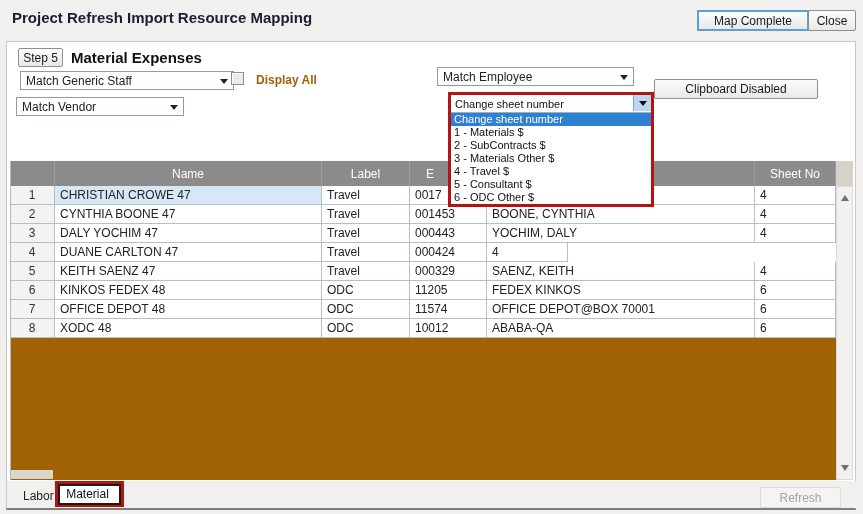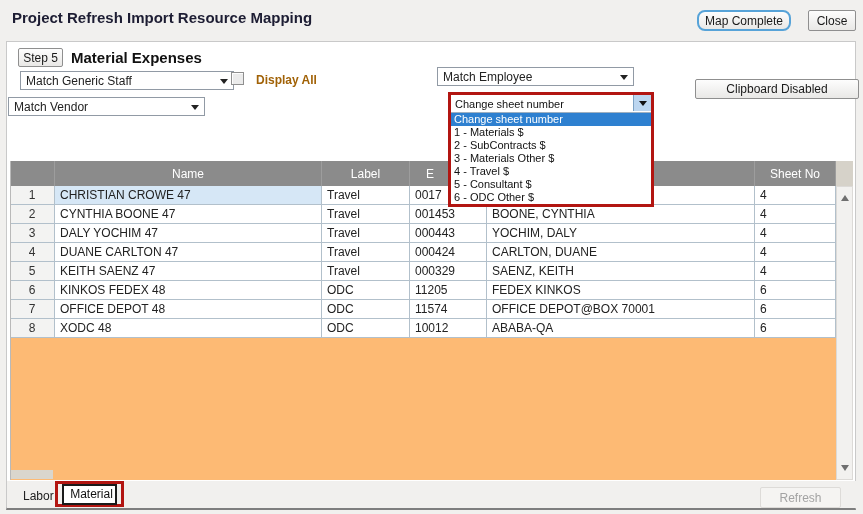--- a/index.html
+++ b/index.html
@@ -12,43 +12,43 @@
   }
   #screen{position:absolute;inset:0;}
 
   
   .page-title{position:absolute;left:12px;top:9px;font-size:15px;font-weight:bold;color:#1d1d33;}
   .btn{
     display:flex;align-items:center;justify-content:center;box-sizing:border-box;
     background:linear-gradient(#fdfdfd,#e9e8e6);
     border:1px solid #8f8f8f;border-radius:2px;font-size:12px;color:#1a1a1a;cursor:pointer;
   }
-  .btn-map{position:absolute;left:697px;top:10px;width:94px;height:21px;border:2px solid #57a3d8;border-radius:8px;}
+  .btn-map{position:absolute;left:697px;top:10px;width:112px;height:21px;border:2px solid #57a3d8;border-radius:0;}
   .btn-close{position:absolute;left:808px;top:10px;width:48px;height:21px;}
-  .btn-clipboard{position:absolute;left:695px;top:79px;width:164px;height:20px;}
+  .btn-clipboard{position:absolute;left:654px;top:79px;width:164px;height:20px;}
 
   
   .panel{
     position:absolute;left:6px;top:41px;width:850px;height:469px;box-sizing:border-box;
     background:#ffffff;border:1px solid #c9c9c9;border-bottom:3px solid #7e7e7e;
   }
   .btn-step{position:absolute;left:18px;top:48px;width:45px;height:19px;}
   .section-title{position:absolute;left:71px;top:49px;font-size:15px;font-weight:bold;color:#111;}
 
   
   .combo{
     position:absolute;box-sizing:border-box;height:19px;background:#fff;
     border:1px solid #919aa5;display:flex;align-items:center;padding-left:5px;cursor:pointer;
   }
   .combo .arrow{
     position:absolute;right:5px;top:7px;width:0;height:0;
     border-left:4px solid transparent;border-right:4px solid transparent;border-top:5px solid #222;
   }
   .combo-staff{left:20px;top:71px;width:214px;}
-  .combo-vendor{left:8px;top:97px;width:197px;}
+  .combo-vendor{left:16px;top:97px;width:168px;}
   .combo-employee{left:437px;top:67px;width:197px;}
 
   .checkbox{
     position:absolute;left:231px;top:72px;width:13px;height:13px;box-sizing:border-box;
     background:#ebebeb;border:1px solid #8f8f8f;box-shadow:inset 1px 1px 0 #fdfdfd;cursor:pointer;
   }
   .checkbox-label{position:absolute;left:256px;top:73px;font-weight:bold;color:#a16207;}
 
   
   .sheet-wrap{
@@ -64,21 +64,21 @@
     border-left:1px solid #7da2c4;display:flex;align-items:center;justify-content:center;cursor:pointer;
   }
   .sheet-combo .dd-btn .tri{
     width:0;height:0;border-left:4px solid transparent;border-right:4px solid transparent;border-top:5px solid #111;
   }
   .dd-list{background:#fff;}
   .dd-item{height:13px;line-height:13px;padding-left:3px;font-size:11px;color:#111;white-space:nowrap;cursor:pointer;}
   .dd-item.selected{background:#2e80d0;color:#fff;}
 
   
-  .grid{position:absolute;left:10px;top:161px;width:843px;height:319px;background:#fdba74;}
+  .grid{position:absolute;left:10px;top:161px;width:843px;height:319px;background:#a16207;}
   .grid-header{display:flex;height:25px;background:#8b8b8b;color:#fff;}
   .gh{box-sizing:border-box;display:flex;align-items:center;justify-content:center;border-right:1px solid #9d9d9d;overflow:hidden;white-space:nowrap;}
   .gh.left{justify-content:flex-start;}
   .grid-corner{box-sizing:border-box;width:17px;background:#d6d2c9;border-right:none;}
   .grow{display:flex;height:19px;background:#fff;}
   .gc{box-sizing:border-box;border-right:1px solid #b2c0cb;border-bottom:1px solid #b2c0cb;
       display:flex;align-items:center;padding-left:5px;overflow:hidden;white-space:nowrap;color:#222;}
   .gc.num{justify-content:center;padding-left:0;background:#f3f3f2;border-right:1px solid #b2c0cb;color:#333;}
   .gc.hl{background:#d6e7f6;}
   .c0{width:45px;} .c1{width:267px;} .c2{width:88px;} .c3{width:77px;} .c4{width:268px;} .c5{width:81px;}
@@ -100,21 +100,21 @@
 
   
   .bottom-bar{position:absolute;left:7px;top:481px;width:849px;height:27px;background:#f1f0ee;}
   .tab-labor{position:absolute;left:23px;top:489px;color:#222;cursor:pointer;}
   .material-box{
     position:absolute;left:55px;top:481px;width:69px;height:26px;box-sizing:border-box;
     border:3px solid #b21511;display:flex;align-items:center;justify-content:center;z-index:15;
   }
   .tab-material{
     box-sizing:border-box;background:#fff;border:2px solid #1a1a1a;
-    padding:1px 2px 2px 6px;color:#111;cursor:pointer;
+    padding:1px 10px 2px 6px;color:#111;cursor:pointer;
   }
   .btn-refresh{
     position:absolute;left:760px;top:487px;width:81px;height:21px;box-sizing:border-box;
     background:#f5f4f2;border:1px solid #dddbd8;color:#a3a3a3;border-radius:2px;
     display:flex;align-items:center;justify-content:center;
   }
 </style>
 </head>
 <body>
 
@@ -202,21 +202,20 @@
           <div class="gc c2">Travel</div>
           <div class="gc c3">000443</div>
           <div class="gc c4">YOCHIM, DALY</div>
           <div class="gc c5">4</div>
         </div>
         <div class="grow">
           <div class="gc c0 num">4</div>
           <div class="gc c1">DUANE CARLTON 47</div>
           <div class="gc c2">Travel</div>
           <div class="gc c3">000424</div>
-          <div class="gc c4">CARLTON, DUANE</div>
           <div class="gc c5">4</div>
         </div>
         <div class="grow">
           <div class="gc c0 num">5</div>
           <div class="gc c1">KEITH SAENZ 47</div>
           <div class="gc c2">Travel</div>
           <div class="gc c3">000329</div>
           <div class="gc c4">SAENZ, KEITH</div>
           <div class="gc c5">4</div>
         </div>

